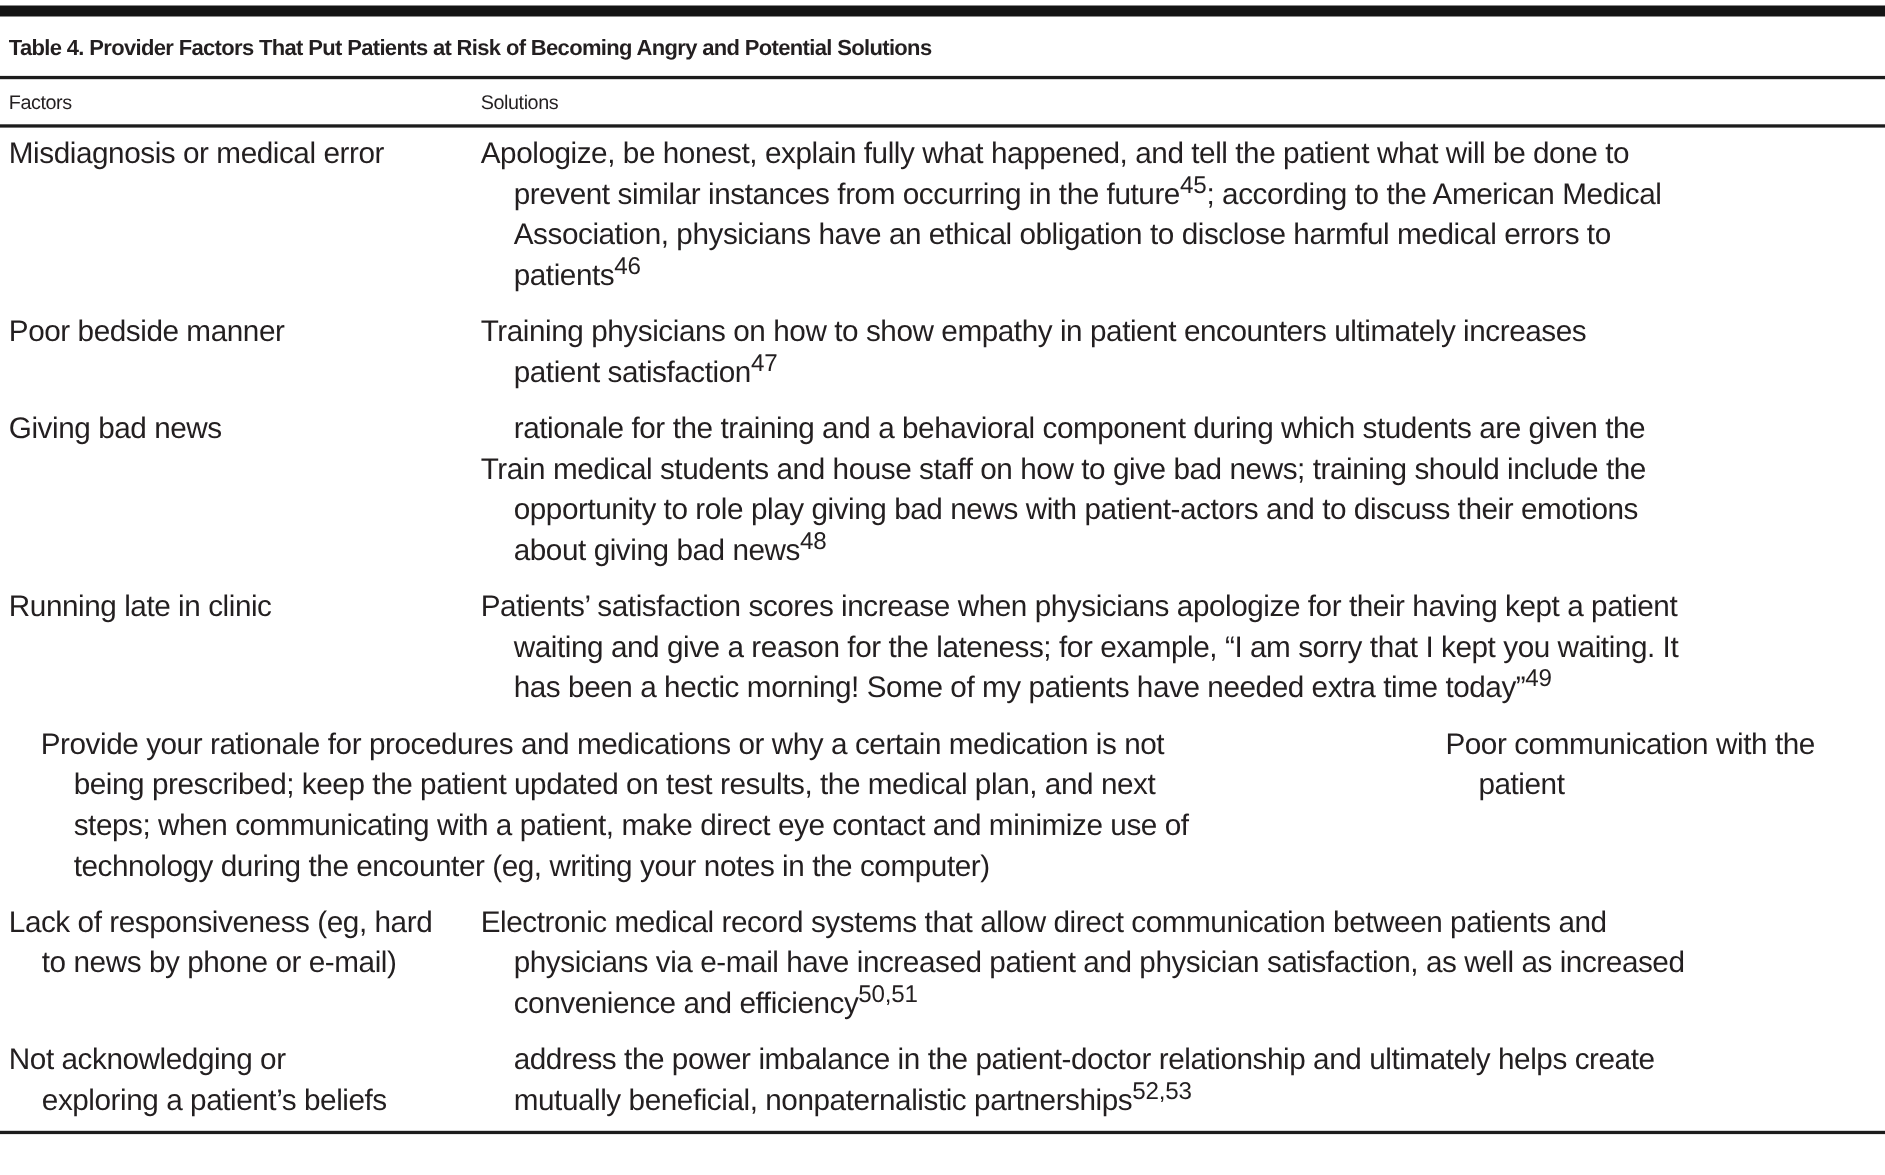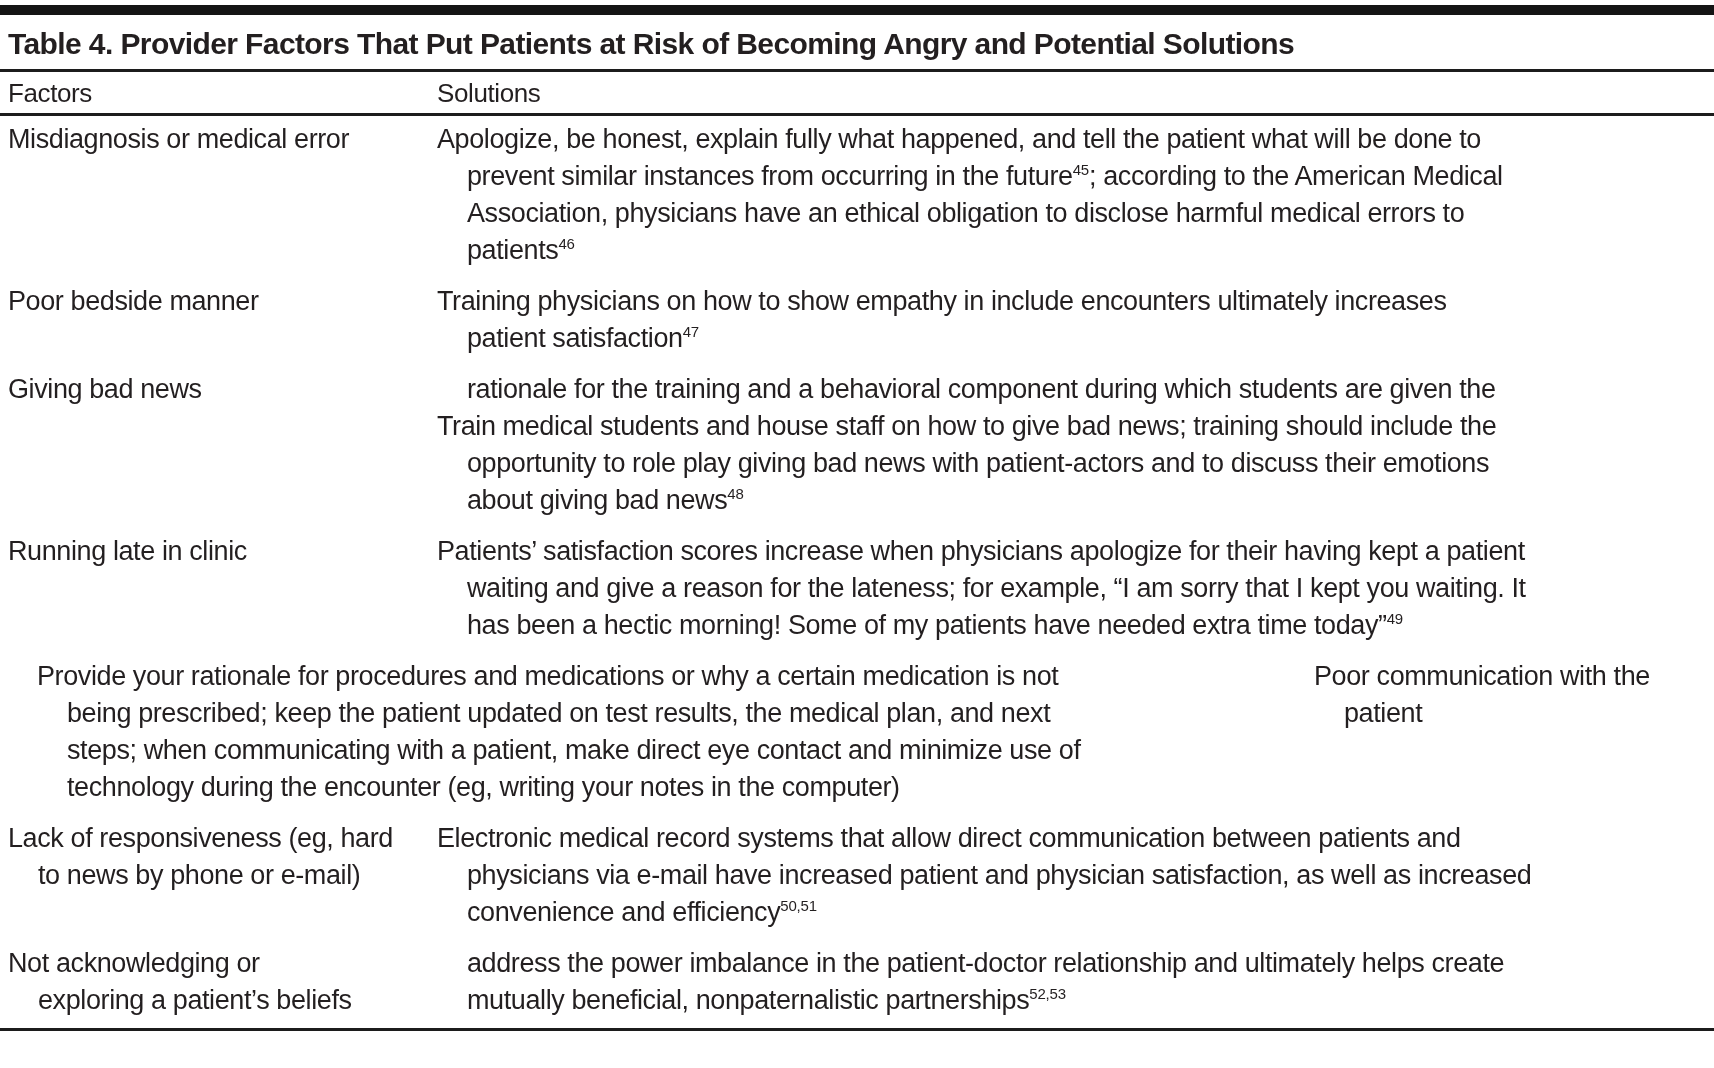--- a/index.html
+++ b/index.html
@@ -12,36 +12,36 @@
     font-family: "Liberation Sans", sans-serif;
   }
   .page { width: 1714px; height: 1068px; position: relative; }
   .top-bar {
     margin-top: 5px;
     height: 10px;
     background: var(--bar, #141414);
     width: 100%;
   }
   .title {
-    font-size: 30px;
+    font-size: 20px;
     font-weight: 700;
     letter-spacing: -0.6px;
     line-height: 42px;
     padding: 8px 8px 4px 8px;
     white-space: nowrap;
   }
   .rule {
     height: 3px;
     background: var(--rule, #1c1c1c);
     width: 100%;
   }
   .header-row {
     display: flex;
     padding: 6px 8px 5px 8px;
-    font-size: 26px;
+    font-size: 18px;
     line-height: 30px;
     letter-spacing: -0.4px;
   }
   .col-factor {
     width: 400px;
     flex-shrink: 0;
   }
   .col-solution {
     flex: 1;
     margin-left: 29px;
@@ -56,21 +56,21 @@
   }
   .row { display: flex; }
   .cell {
     font-size: 27px;
     line-height: 37px;
     letter-spacing: -0.4px;
   }
   .line { white-space: nowrap; }
   .line.cont { padding-left: 30px; }
   sup {
-    font-size: 15px;
+    font-size: 22px;
     letter-spacing: -0.2px;
     vertical-align: baseline;
     position: relative;
     top: -10px;
     line-height: 0;
   }
   .bottom-rule { margin-top: 9px; }
 </style>
 </head>
 <body>
@@ -94,21 +94,21 @@
           <div class="line cont">prevent similar instances from occurring in the future<sup>45</sup>; according to the American Medical</div>
           <div class="line cont">Association, physicians have an ethical obligation to disclose harmful medical errors to</div>
           <div class="line cont">patients<sup>46</sup></div>
         </div>
       </div>
       <div class="row">
         <div class="cell col-factor">
           <div class="line">Poor bedside manner</div>
         </div>
         <div class="cell col-solution">
-          <div class="line">Training physicians on how to show empathy in include encounters ultimately increases</div>
+          <div class="line">Training physicians on how to show empathy in patient encounters ultimately increases</div>
           <div class="line cont">patient satisfaction<sup>47</sup></div>
         </div>
       </div>
       <div class="row">
         <div class="cell col-factor">
           <div class="line">Giving bad news</div>
         </div>
         <div class="cell col-solution">
           <div class="line cont">rationale for the training and a behavioral component during which students are given the</div>
           <div class="line">Train medical students and house staff on how to give bad news; training should include the</div>

